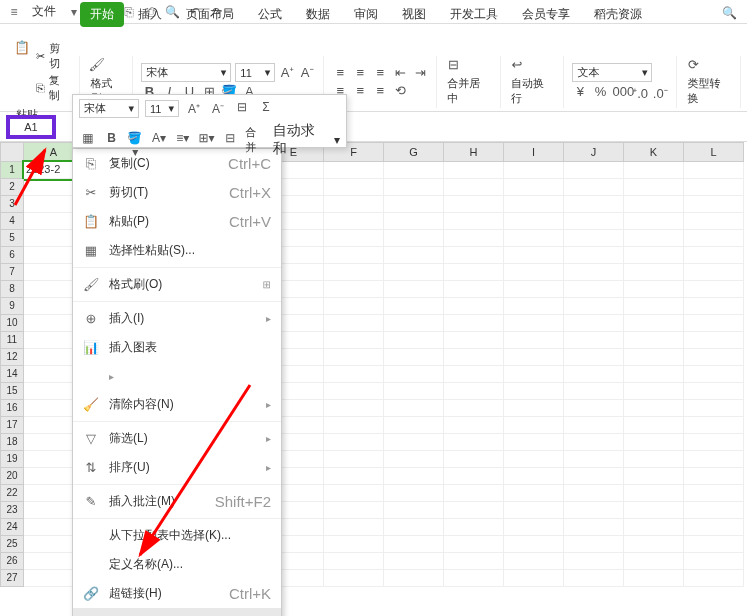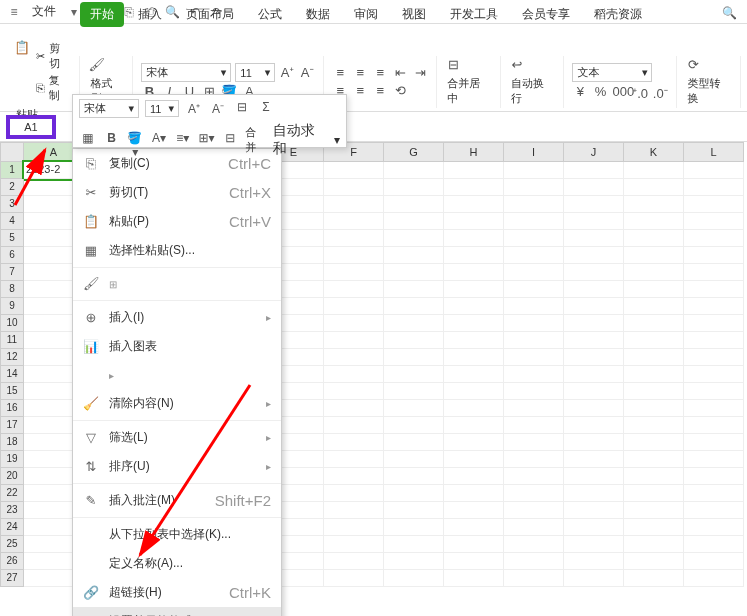--- a/index.html
+++ b/index.html
@@ -624,20 +624,21 @@
       <span class="ctx-label">粘贴(P)</span>
       <span class="ctx-shortcut">Ctrl+V</span>
     </div>
     <div class="ctx-item">
       <span class="ctx-icon">▦</span>
       <span class="ctx-label">选择性粘贴(S)...</span>
     </div>
     <div class="ctx-sep"></div>
     <div class="ctx-item">
       <span class="ctx-icon">🖌</span>
+      <span class="ctx-label">格式刷(O)</span>
       <span class="ctx-arrow">⊞</span>
     </div>
     <div class="ctx-sep"></div>
     <div class="ctx-item">
       <span class="ctx-icon">⊕</span>
       <span class="ctx-label">插入(I)</span>
       <span class="ctx-arrow">▸</span>
     </div>
     <div class="ctx-item">
       <span class="ctx-icon">📊</span>

